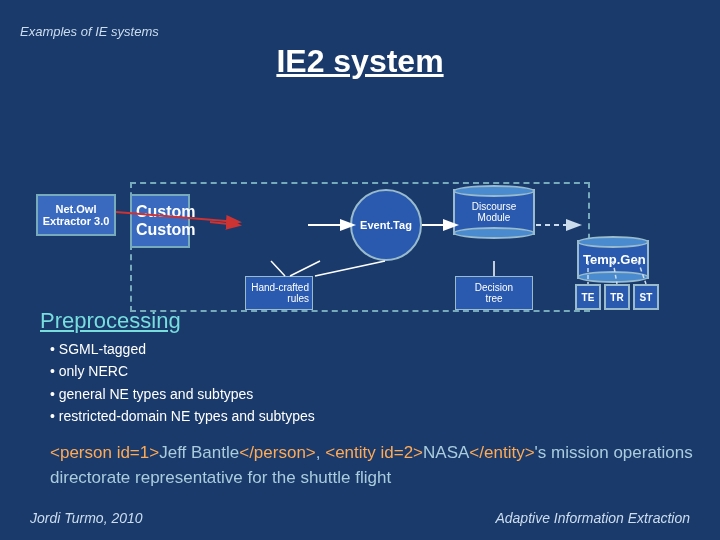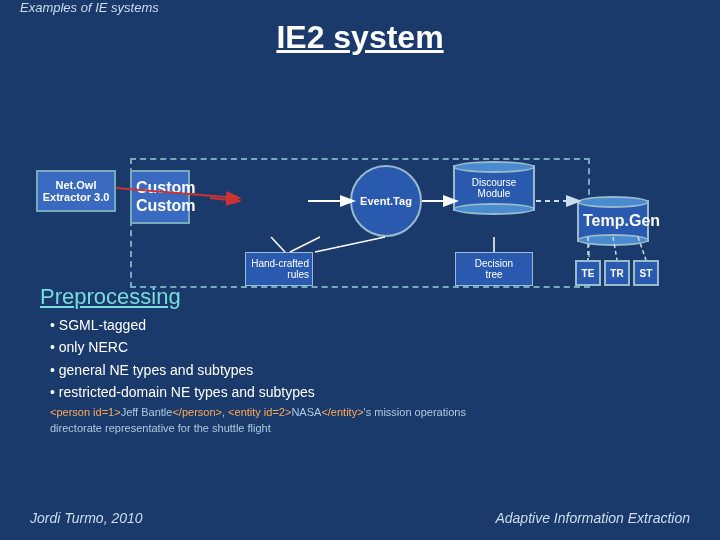--- a/index.html
+++ b/index.html
@@ -10,21 +10,21 @@
       background: #1a3a6b;
       font-family: Arial, sans-serif;
       color: white;
       overflow: hidden;
       position: relative;
     }
 
     .slide {
       width: 720px;
       height: 540px;
-      padding: 0 20px;
+      padding: 24px 20px;
       position: relative;
     }
 
     .subtitle {
       font-style: italic;
       font-size: 13px;
       color: #cde;
       margin-bottom: 4px;
     }
 
@@ -57,22 +57,23 @@
       list-style: none;
     }
 
     .bullet-list li::before {
       content: '• ';
       color: white;
     }
 
     
     .code-section {
-      font-size: 11px;
+      font-size: 17px;
       color: #acd;
+      margin-top: 12px;
       margin-left: 30px;
       line-height: 1.5;
     }
 
     .code-person { color: #ffaa55; }
     .code-entity { color: #ffaa55; }
 
     
     .footer {
       position: absolute;
@@ -190,27 +191,27 @@
       color: white;
       font-size: 10px;
       font-weight: normal;
       text-align: center;
       padding: 10px 4px 10px;
     }
 
     
     .tempgen-box {
       position: absolute;
-      top: 84px;
+      top: 100px;
       left: 557px;
       width: 72px;
       background: #2a5aaf;
       border: 2px solid #9bc;
       color: white;
-      font-size: 16px;
+      font-size: 13px;
       font-weight: bold;
       text-align: center;
       padding: 10px 4px 10px;
     }
 
     
     .decision-box {
       position: absolute;
       top: 182px;
       left: 435px;

